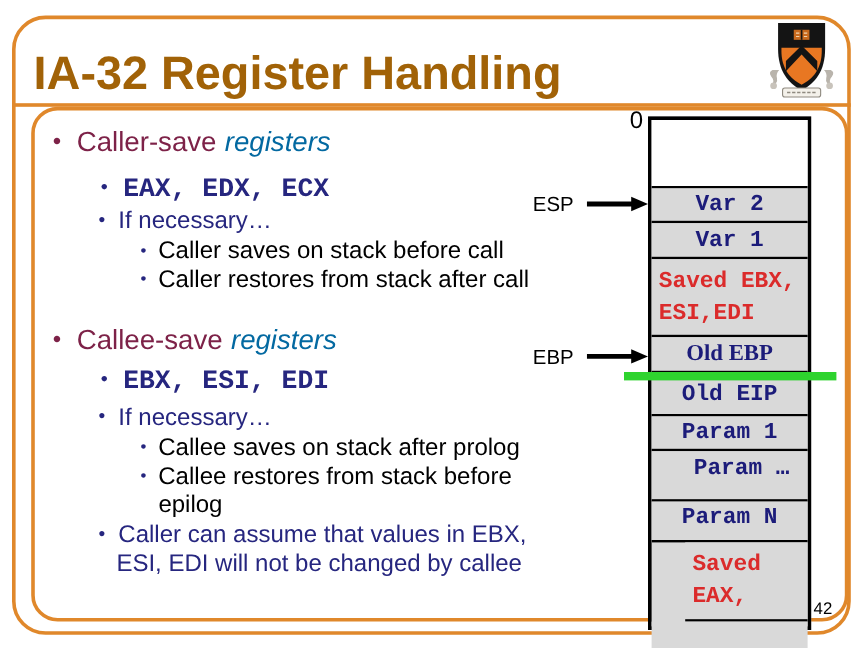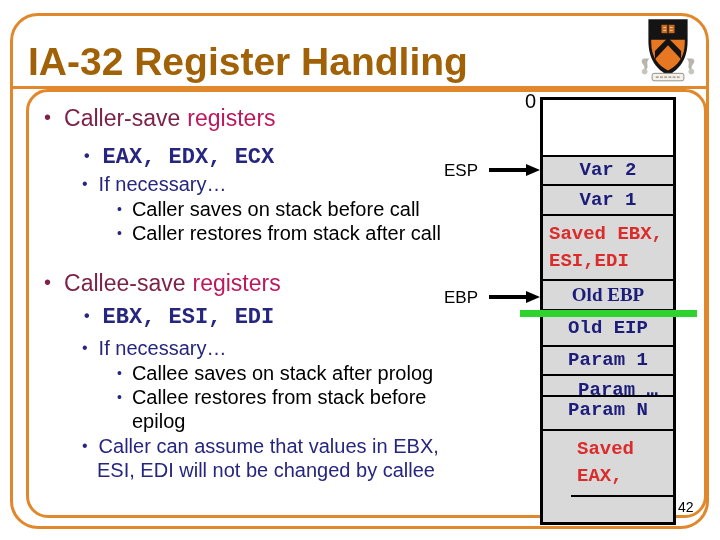--- a/index.html
+++ b/index.html
@@ -31,21 +31,21 @@
   .line{position:absolute;white-space:nowrap;z-index:2;}
   .l1{font-size:23px;}
   .l2{font-size:20px;color:#26267F;}
   .l3{font-size:20px;color:#000000;}
   .mono2{font-family:"Liberation Mono","DejaVu Sans Mono",monospace;
          font-weight:bold;font-size:22px;color:#26267F;letter-spacing:0px;}
   .b1{color:#7D2248;font-size:20px;margin-right:13px;vertical-align:2px;}
   .b2{color:#26267F;font-size:16px;margin-right:11px;vertical-align:2px;}
   .b3{color:#26267F;font-size:14px;margin-right:10px;vertical-align:2px;}
   .accent-maroon{color:#7D2248;}
-  .accent-blue{color:#be185d;margin-left:7px;}
+  .accent-blue{color:#0369a1;margin-left:7px;font-style:italic;}
   
   .ptr-label{position:absolute;font-size:17px;color:#000;z-index:4;}
   .ptr-arrow{position:absolute;z-index:4;}
   
   .zero-label{position:absolute;left:508px;top:90px;width:28px;text-align:right;
     font-size:20px;color:#000;z-index:4;}
   .stack{
     position:absolute;left:540px;top:97px;width:136px;height:428px;
     border:3px solid #000;box-sizing:border-box;background:#D9D9D9;z-index:3;
   }
@@ -60,21 +60,21 @@
     white-space:normal;
   }
   .cell.last{border-bottom:none;}
   .c0{height:57px;}
   .c1{height:29px;line-height:27px;}
   .c2{height:30px;line-height:28px;}
   .c3{height:65px;}
   .c4{height:30px;line-height:28px;font-family:Liberation Serif, serif;}
   .c5{height:36px;line-height:34px;}
   .c6{height:29px;line-height:27px;}
-  .c7{height:21px;line-height:28px;padding-left:20px;}
+  .c7{height:42px;line-height:28px;padding-left:20px;}
   .c8{height:34px;line-height:27px;}
   .c9{height:66px;margin-left:28px;}
   .c10{height:22px;}
   .green-line{
     position:absolute;left:520px;top:310px;width:177px;height:7px;
     background:#2ED32E;z-index:5;
   }
   .page-number{
     position:absolute;left:678px;top:499px;font-size:14px;color:#000;z-index:6;
   }

